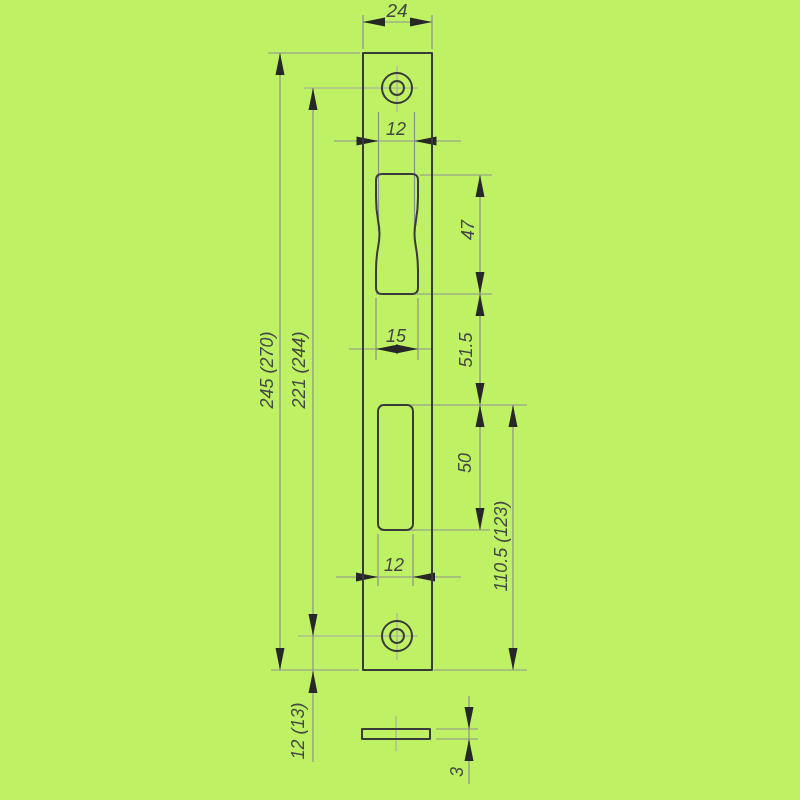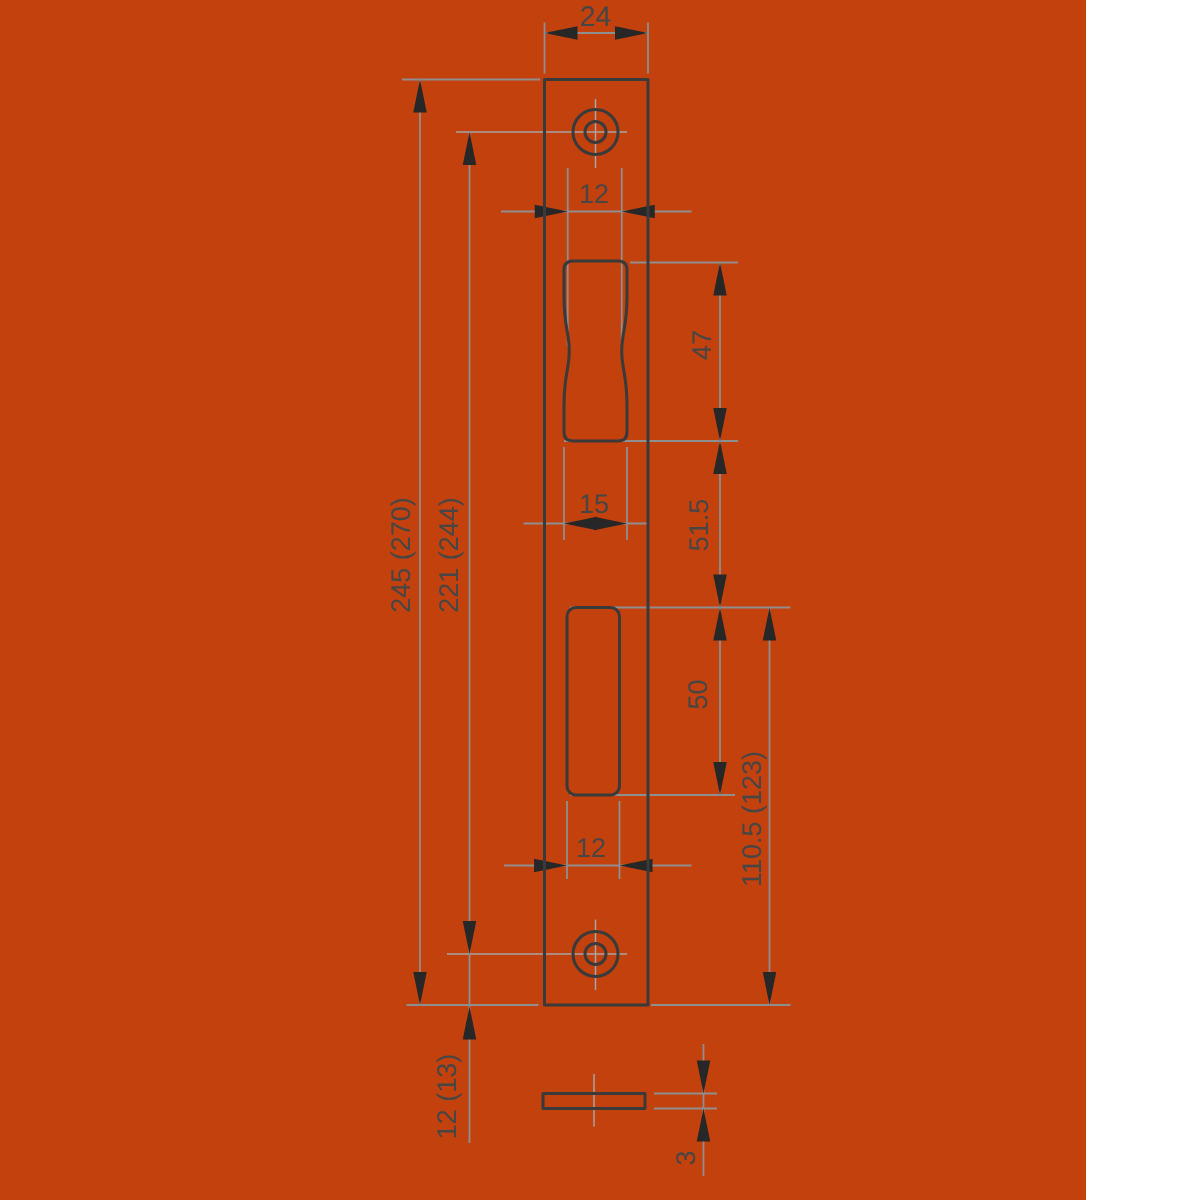--- a/index.html
+++ b/index.html
@@ -6,23 +6,24 @@
     margin: 0;
     padding: 0;
     background: #ffffff;
     width: 800px;
     height: 800px;
     overflow: hidden;
     font-family: "Liberation Sans", "DejaVu Sans", sans-serif;
   }
   #stage {
     position: relative;
-    width: 724px;
+    width: 800px;
     height: 800px;
-    background: #c2410c;
+    background: #bef264;
+    font-style: italic;
   }
   svg { display: block; }
   .obj {
     stroke: #3a3a3a;
     stroke-width: 2;
     fill: none;
     stroke-linejoin: round;
     stroke-linecap: round;
   }
   .dim {

